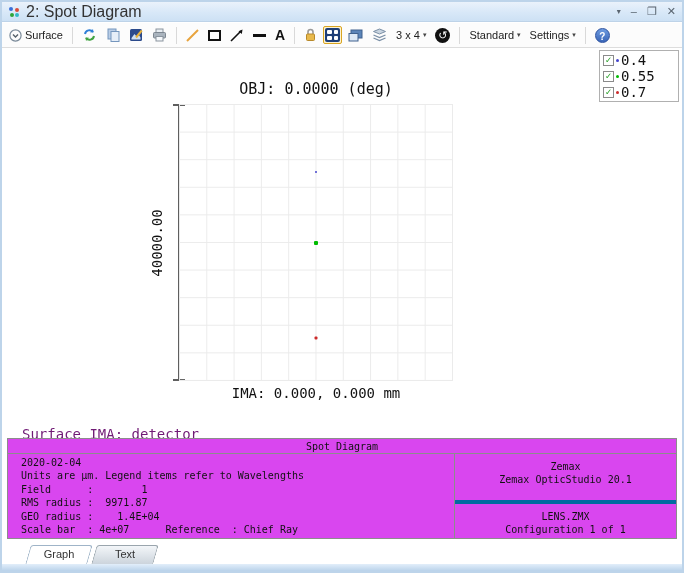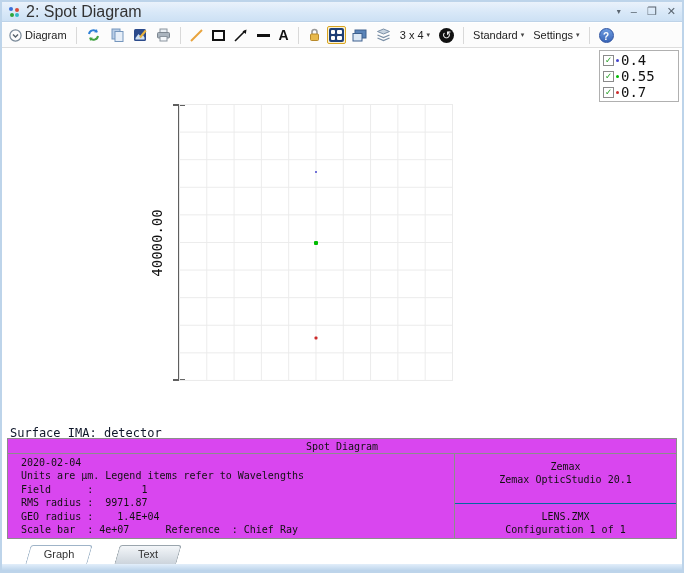--- a/index.html
+++ b/index.html
@@ -90,40 +90,40 @@
   .y-label span {
     transform:rotate(-90deg); white-space:nowrap;
     font-family:"DejaVu Sans Mono", monospace; font-size:14px; color:#111;
   }
   .x-label {
     position:absolute; left:167px; width:294px; top:383px; text-align:center;
     font-family:"DejaVu Sans Mono", monospace; font-size:14px; color:#111;
   }
   
   .surface-line {
-    position:absolute; left:8px; top:424px;
-    font-family:"DejaVu Sans Mono", monospace; font-size:12px; color:#0f172a;
+    position:absolute; left:20px; top:424px;
+    font-family:"DejaVu Sans Mono", monospace; font-size:14px; color:#701a75;
   }
   .info-box {
     position:absolute; left:5px; right:5px; top:436px; height:101px;
     border:1px solid #8c8c8c; background:#d946ef;
     font-family:"DejaVu Sans Mono", monospace; font-size:10px; color:#111;
   }
   .info-header { height:15px; border-bottom:1px solid #8c8c8c; text-align:center; line-height:15px; }
   .info-body { display:flex; height:84px; }
   .info-left { flex:1 1 auto; padding:2px 0 0 13px; }
   .info-left div { white-space:pre; line-height:13.4px; }
   .info-right { width:222px; border-left:1px solid #8c8c8c; display:flex; flex-direction:column; }
   .info-right .cell { text-align:center; line-height:13px; }
-  .cell-top { height:50px; border-bottom:1px solid #0369a1; padding-top:6px; }
+  .cell-top { height:50px; border-bottom:4px solid #0369a1; padding-top:6px; }
   .cell-bottom { flex:1; padding-top:6px; }
   
   .tabbar {
     position:absolute; left:0; right:0; bottom:7px; height:20px; background:#fff;
-    display:flex; align-items:flex-end; padding-left:26px;gap:23px;
+    display:flex; align-items:flex-end; padding-left:26px;
   }
   .tab { position:relative; height:19px; min-width:62px; margin-right:4px; cursor:default; }
   .tab .bg { position:absolute; inset:0; transform:skewX(-16deg); border-radius:3px 3px 0 0; }
   .tab.active .bg { background:#fff; border:1px solid #9fb4c8; border-bottom:none; }
   .tab:not(.active) .bg { background:linear-gradient(#f3f6f9,#ccd4dc); border:1px solid #9aa5ad; border-bottom:none; }
   .tab .lbl { position:relative; display:block; text-align:center; font-size:11px; color:#333; line-height:19px; padding:0 10px; }
   .bottom-strip {
     position:absolute; left:0; right:0; bottom:0; height:7px;
     background:linear-gradient(#e2eefa,#b9d2ea);
   }
@@ -151,21 +151,21 @@
   </div>
 
   <div class="toolbar">
     <span class="tbtn">
       <span class="tool-icon">
         <svg width="13" height="13" viewBox="0 0 13 13">
             <circle cx="6.5" cy="6.5" r="5.6" fill="none" stroke="#7a8a99" stroke-width="1.2"></circle>
             <polyline points="4,5.5 6.5,8 9,5.5" fill="none" stroke="#55606a" stroke-width="1.4"></polyline>
           </svg>
       </span>
-      <span>Diagram</span>
+      <span>Surface</span>
     </span>
     <span class="tsep"></span>
 
     <span class="tbtn">
       <span class="tool-icon">
         <svg width="15" height="14" viewBox="0 0 15 14">
             <path d="M3 6 A4.5 4.5 0 0 1 11 4" fill="none" stroke="#2e7fd6" stroke-width="2"></path>
             <path d="M11 1 L11.5 4.5 L8 4.2 Z" fill="#2e7fd6"></path>
             <path d="M12 8 A4.5 4.5 0 0 1 4 10" fill="none" stroke="#41a341" stroke-width="2"></path>
             <path d="M4 13 L3.5 9.5 L7 9.8 Z" fill="#41a341"></path>
@@ -293,29 +293,31 @@
       <span class="legend-dot" style="background: rgb(0, 187, 0);"></span>
       <span>0.55</span>
     </div>
     <div class="legend-row">
       <span class="checkbox">✓</span>
       <span class="legend-dot" style="background: rgb(204, 42, 42);"></span>
       <span>0.7</span>
     </div>
   </div>
 
+  <div class="chart-title">OBJ: 0.0000 (deg)</div>
   <div class="y-label">
     <span>40000.00</span>
   </div>
   <div class="scale-bar"></div>
   <div class="plot-area">
       <div class="spot" style="left: 50%; top: 24.5%; width: 2px; height: 2px; background: rgb(68, 68, 204);"></div>
       <div class="spot" style="left: 50%; top: 50.2%; width: 4px; height: 4px; background: rgb(0, 187, 0);"></div>
       <div class="spot" style="left: 50%; top: 84.8%; width: 3px; height: 3px; background: rgb(204, 42, 42);"></div>
     </div>
+  <div class="x-label">IMA: 0.000, 0.000 mm</div>
 
   <div class="surface-line">Surface IMA: detector</div>
   <div class="info-box">
     <div class="info-header">Spot Diagram</div>
     <div class="info-body">
       <div class="info-left">
         <div>2020-02-04</div>
         <div>Units are µm. Legend items refer to Wavelengths</div>
         <div>Field      :        1</div>
         <div>RMS radius :  9971.87</div>

